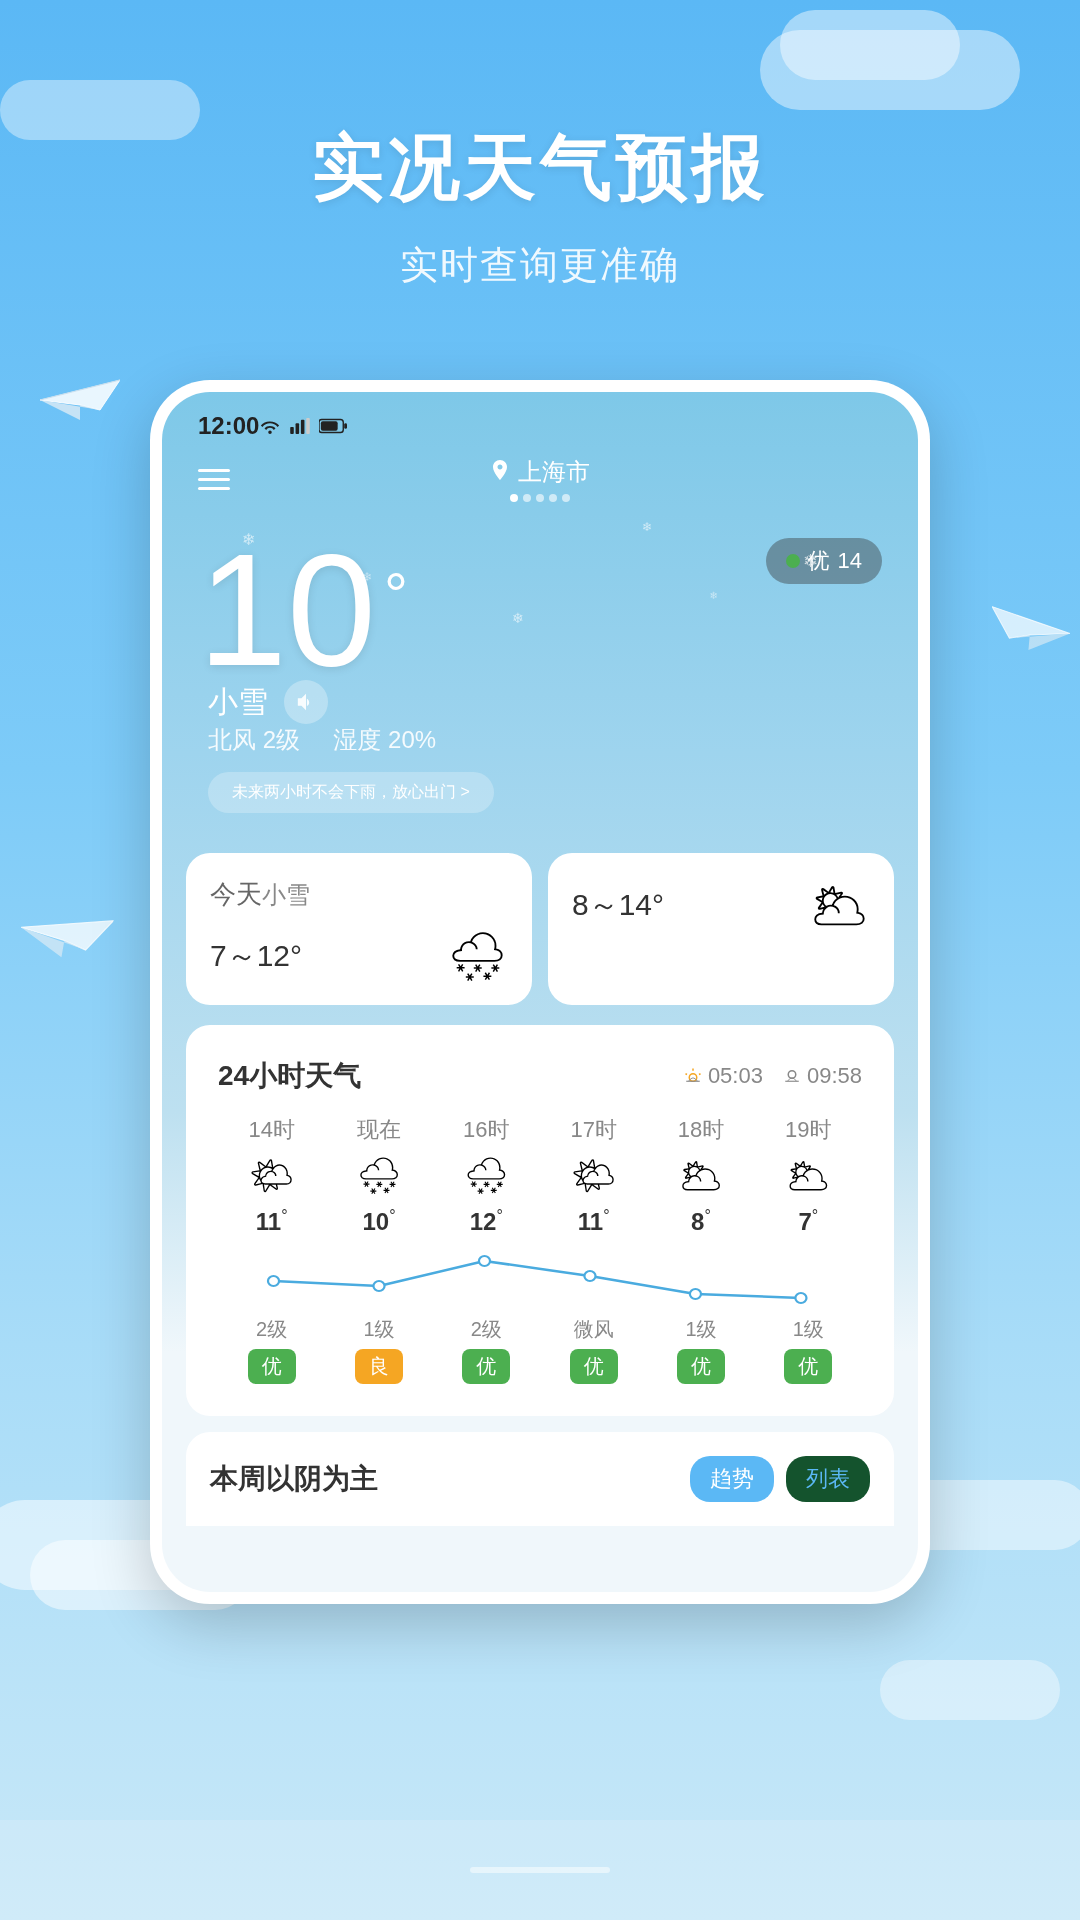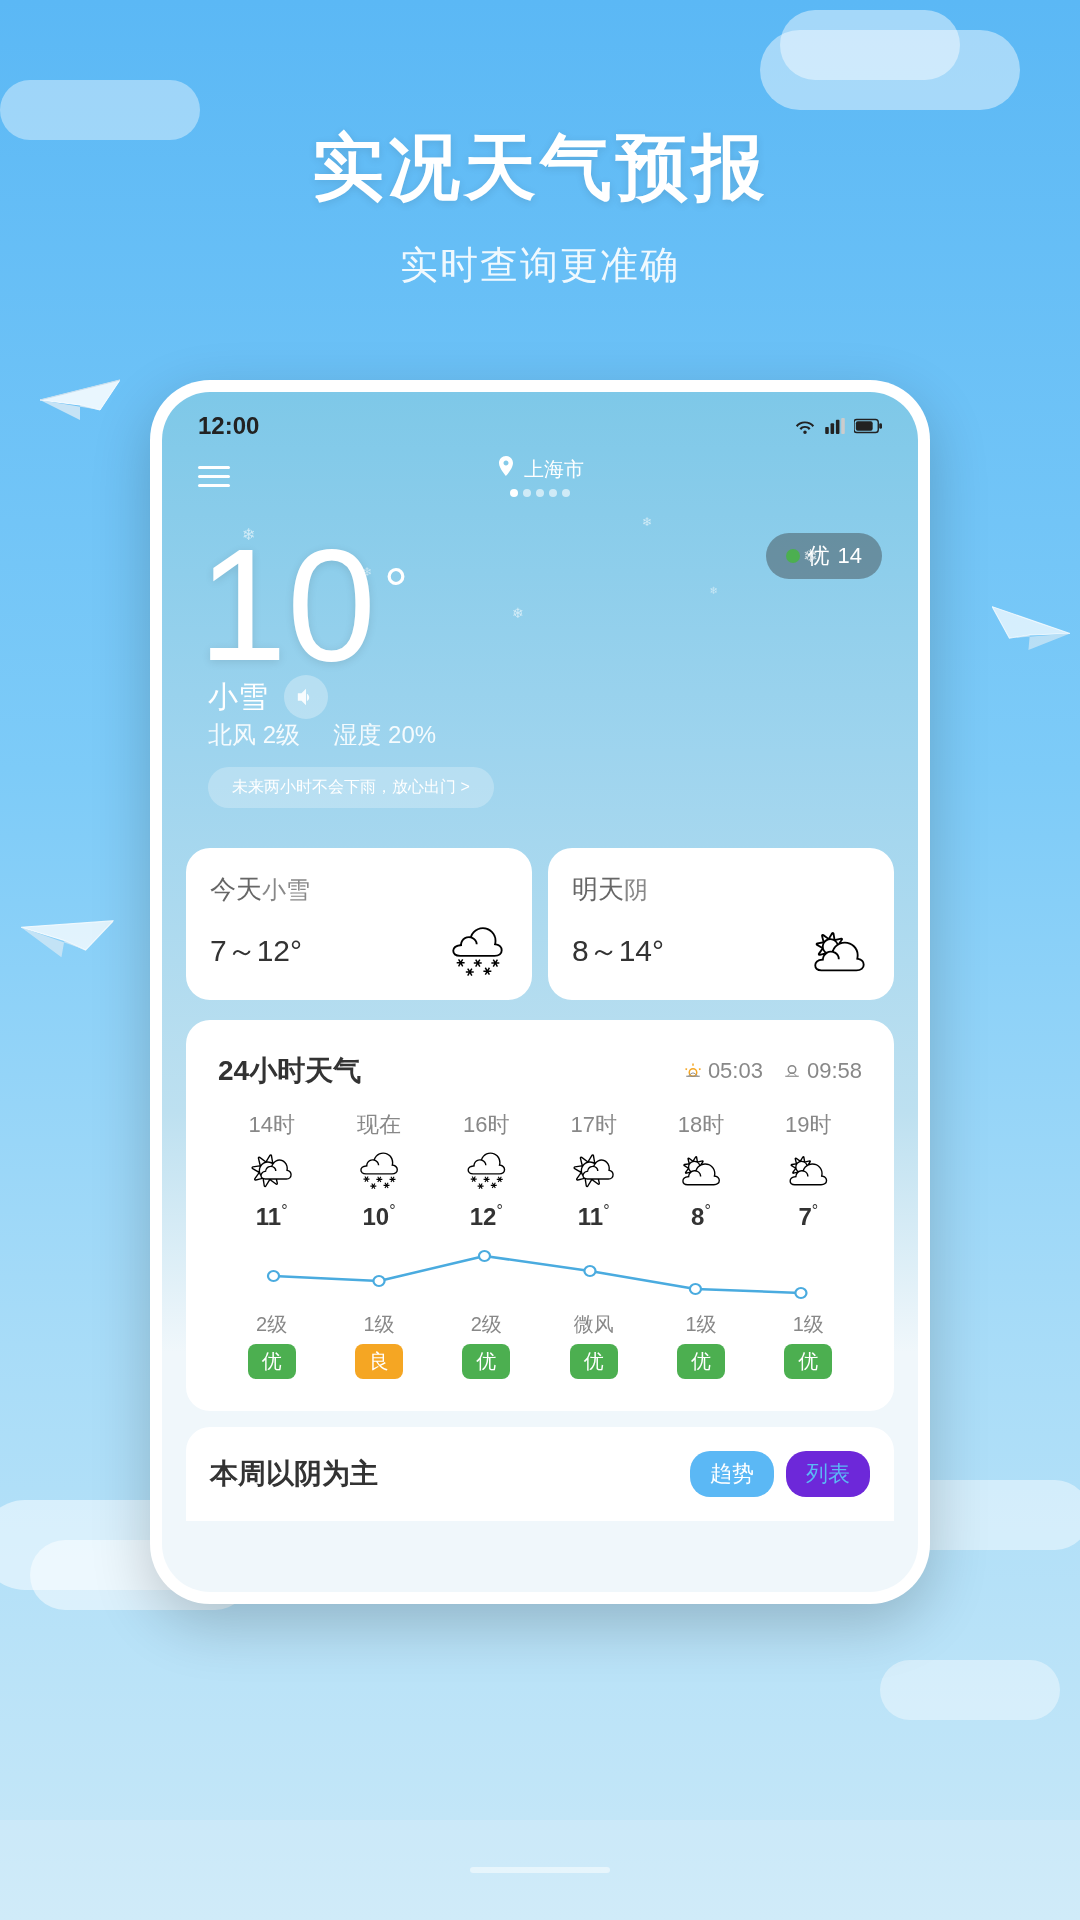--- a/index.html
+++ b/index.html
@@ -51,21 +51,21 @@
     .phone-screen {
       background: linear-gradient(180deg, #7ec8e8 0%, #9ed4ee 30%, #bde0f0 60%, #f0f7fb 80%);
       border-radius: 48px;
       overflow: hidden;
       min-height: 1200px;
     }
 
     
     .status-bar {
       display: flex;
-      justify-content: space-between;
+      justify-content: flex-start;
       align-items: center;
       padding: 20px 36px 0;
     }
     .status-time {
       font-size: 24px;
       font-weight: 600;
       color: #222;
     }
     .status-icons {
       display: flex;
@@ -90,22 +90,23 @@
     }
     .menu-icon span {
       display: block;
       width: 32px;
       height: 3px;
       background: white;
       border-radius: 2px;
     }
     .location-label {
       display: flex;
+      align-items: center;
       gap: 8px;
-      font-size: 20px;
+      font-size: 24px;
       color: white;
       font-weight: 500;
     }
     .location-dots {
       display: flex;
       gap: 5px;
       margin-top: 6px;
       justify-content: center;
     }
     .location-dot {
@@ -362,21 +363,21 @@
     .weekly-tab {
       padding: 8px 20px;
       border-radius: 20px;
       font-size: 22px;
     }
     .weekly-tab.active {
       background: #5bb8f5;
       color: white;
     }
     .weekly-tab.inactive {
-      background: #6d28d9;
+      background: #14532d;
       color: #5bb8f5;
     }
 
     
     .bottom-bar {
       position: absolute;
       bottom: 0;
       left: 0;
       right: 0;
       height: 100px;
@@ -523,24 +524,20 @@
           <div class="day-card-header">
             <span class="day-label">今天</span>
             <span class="day-weather-type">小雪</span>
           </div>
           <div class="day-card-body">
             <span class="day-temp">7～12°</span>
             <span class="day-icon">🌨</span>
           </div>
         </div>
         <div class="day-card">
-          <div class="day-card-header">
-            <span class="day-label">明天</span>
-            <span class="day-weather-type">阴</span>
-          </div>
           <div class="day-card-body">
             <span class="day-temp">8～14°</span>
             <span class="day-icon">🌥</span>
           </div>
         </div>
       </div>
 
       <div class="hours-card">
         <div class="hours-header">
           <span class="hours-title">24小时天气</span>

